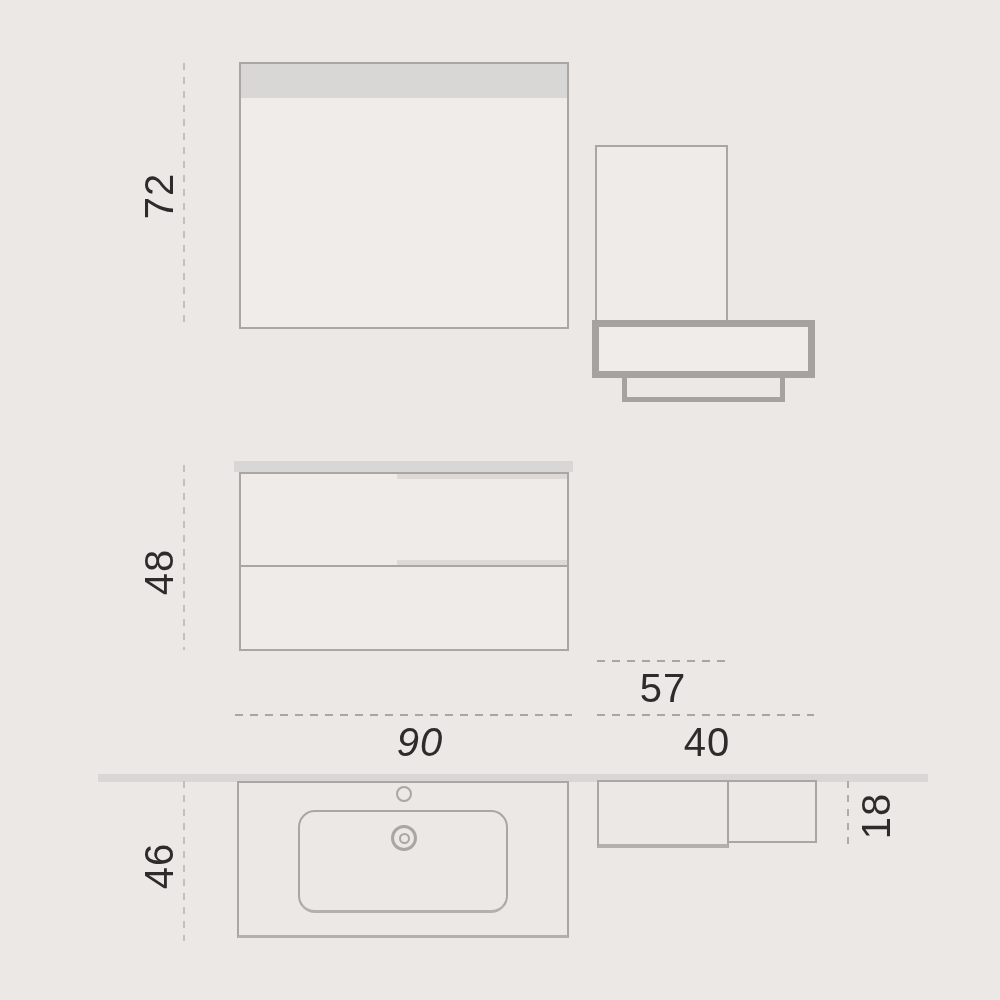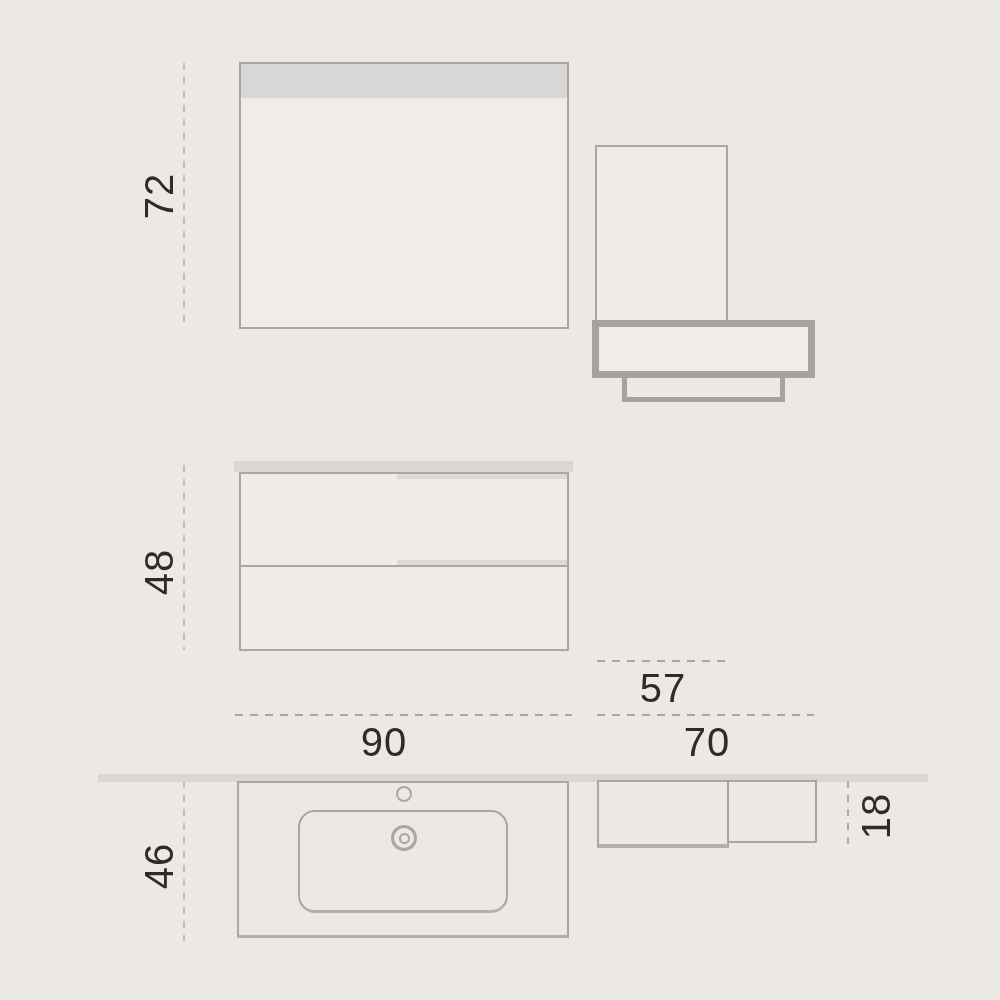--- a/index.html
+++ b/index.html
@@ -174,24 +174,24 @@
   <div class="abs vanity-front">
     <div class="groove top"></div>
     <div class="groove mid"></div>
     <div class="drawer-divider"></div>
   </div>
 
   <div class="abs hdash" style="left:597px;top:660px;width:131px;"></div>
   <div class="hlabel" style="left:663px;top:668px;">57</div>
 
   <div class="abs hdash" style="left:235px;top:714px;width:337px;"></div>
-  <div class="hlabel" style="left:384px;top:722px;">90</div>
+  <div class="hlabel" style="left:420px;top:722px;font-style:italic;">90</div>
 
   <div class="abs hdash" style="left:597px;top:714px;width:217px;"></div>
-  <div class="hlabel" style="left:707px;top:722px;">70</div>
+  <div class="hlabel" style="left:707px;top:722px;">40</div>
 
   <div class="abs wall-bar"></div>
 
   <div class="abs vdash" style="left:183px;top:781px;height:160px;"></div>
   <div class="vlabel" style="left:159px;top:866px;">46</div>
 
   <div class="abs vanity-top"></div>
   <div class="abs basin"></div>
   <div class="abs faucet-hole"></div>
   <div class="abs drain-hole">

